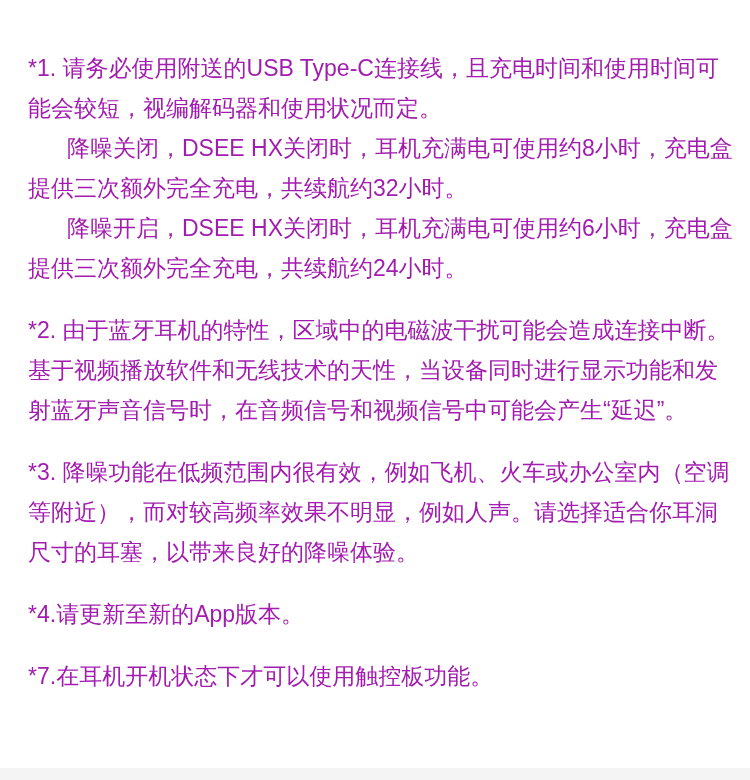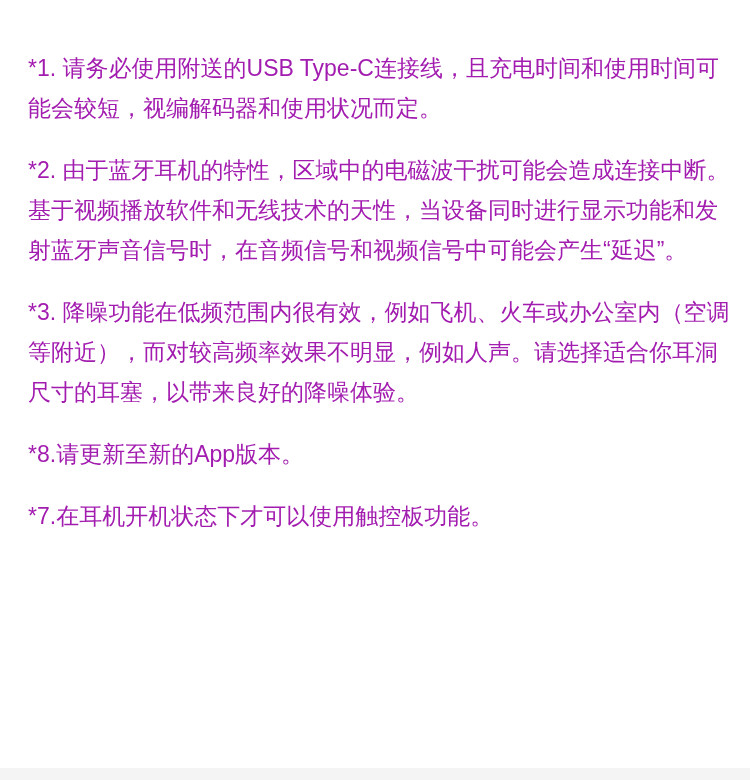--- a/index.html
+++ b/index.html
@@ -46,32 +46,34 @@
       background: #f4f4f4;
     }
   </style>
 </head>
 <body style="background: rgb(255, 255, 255);">
 
 <div class="content" style="color: #a21caf;">
 
   <div class="note">
     <p>*1. 请务必使用附送的USB Type-C连接线，且充电时间和使用时间可能会较短，视编解码器和使用状况而定。</p>
+    <p class="indent">降噪关闭，DSEE HX关闭时，耳机充满电可使用约8小时，充电盒提供三次额外完全充电，共续航约32小时。</p>
+    <p class="indent">降噪开启，DSEE HX关闭时，耳机充满电可使用约6小时，充电盒提供三次额外完全充电，共续航约24小时。</p>
   </div>
 
   <div class="note">
     <p>*2. 由于蓝牙耳机的特性，区域中的电磁波干扰可能会造成连接中断。基于视频播放软件和无线技术的天性，当设备同时进行显示功能和发射蓝牙声音信号时，在音频信号和视频信号中可能会产生“延迟”。</p>
   </div>
 
   <div class="note">
     <p>*3. 降噪功能在低频范围内很有效，例如飞机、火车或办公室内（空调等附近），而对较高频率效果不明显，例如人声。请选择适合你耳洞尺寸的耳塞，以带来良好的降噪体验。</p>
   </div>
 
   <div class="note">
-    <p>*8.请更新至新的App版本。</p>
+    <p>*4.请更新至新的App版本。</p>
   </div>
 
   <div class="note">
     <p>*7.在耳机开机状态下才可以使用触控板功能。</p>
   </div>
 
 </div>
 
 <div class="bottom-bar" style="background: rgb(244, 244, 244);"></div>
 

